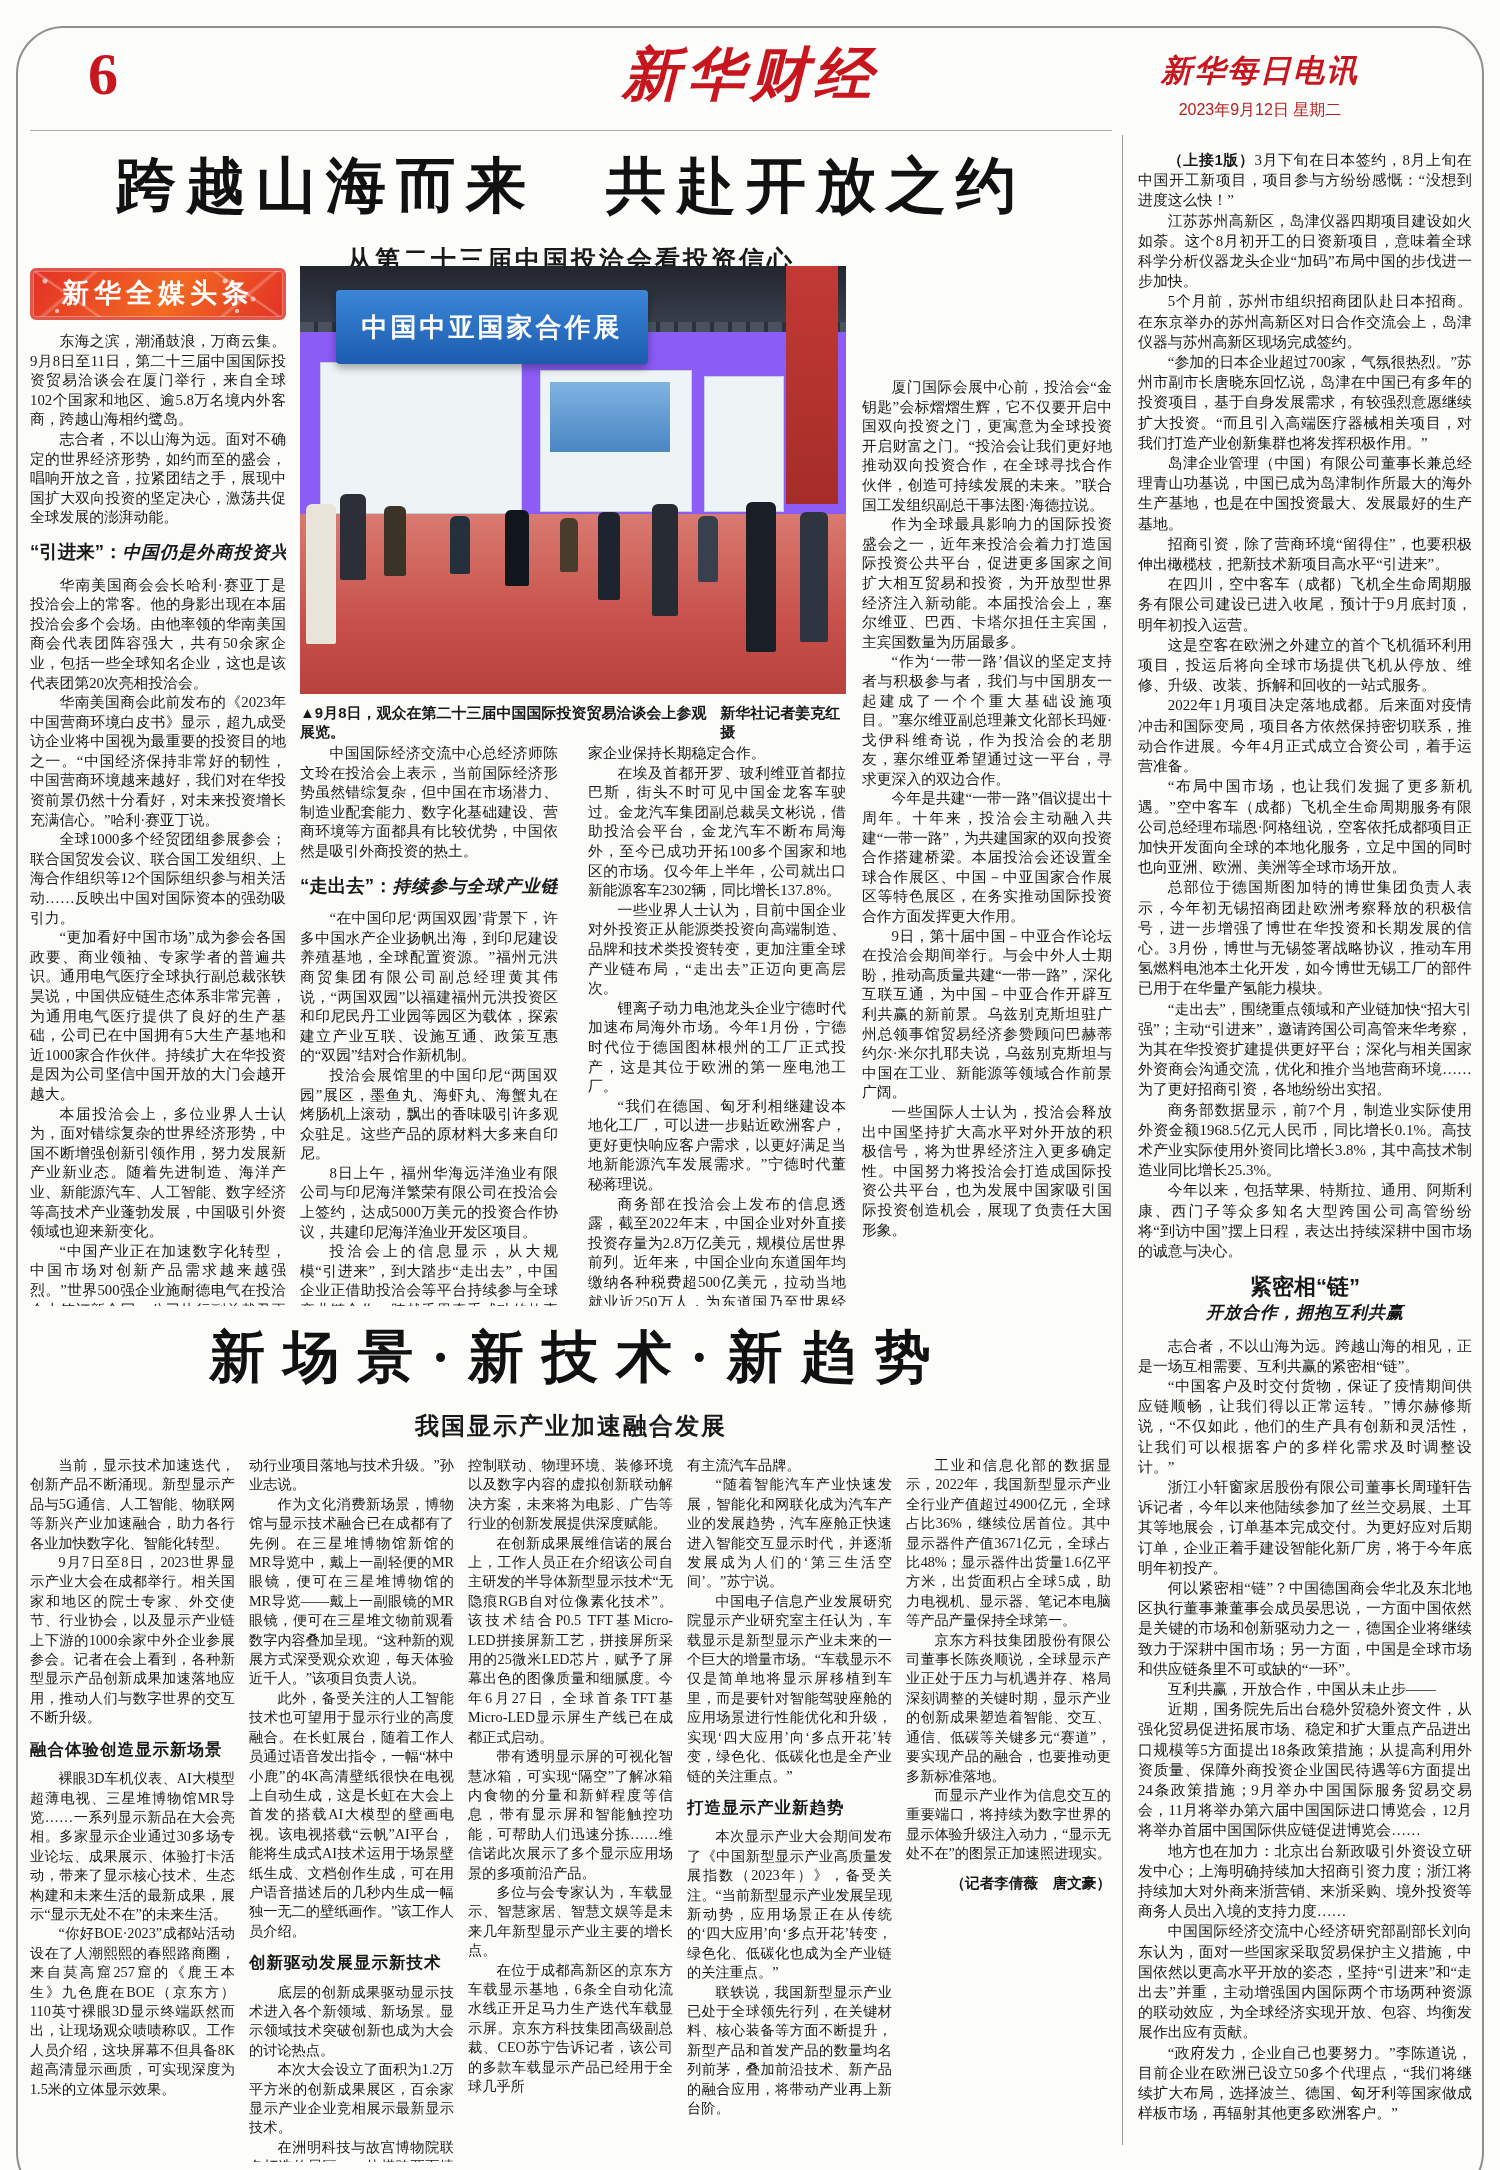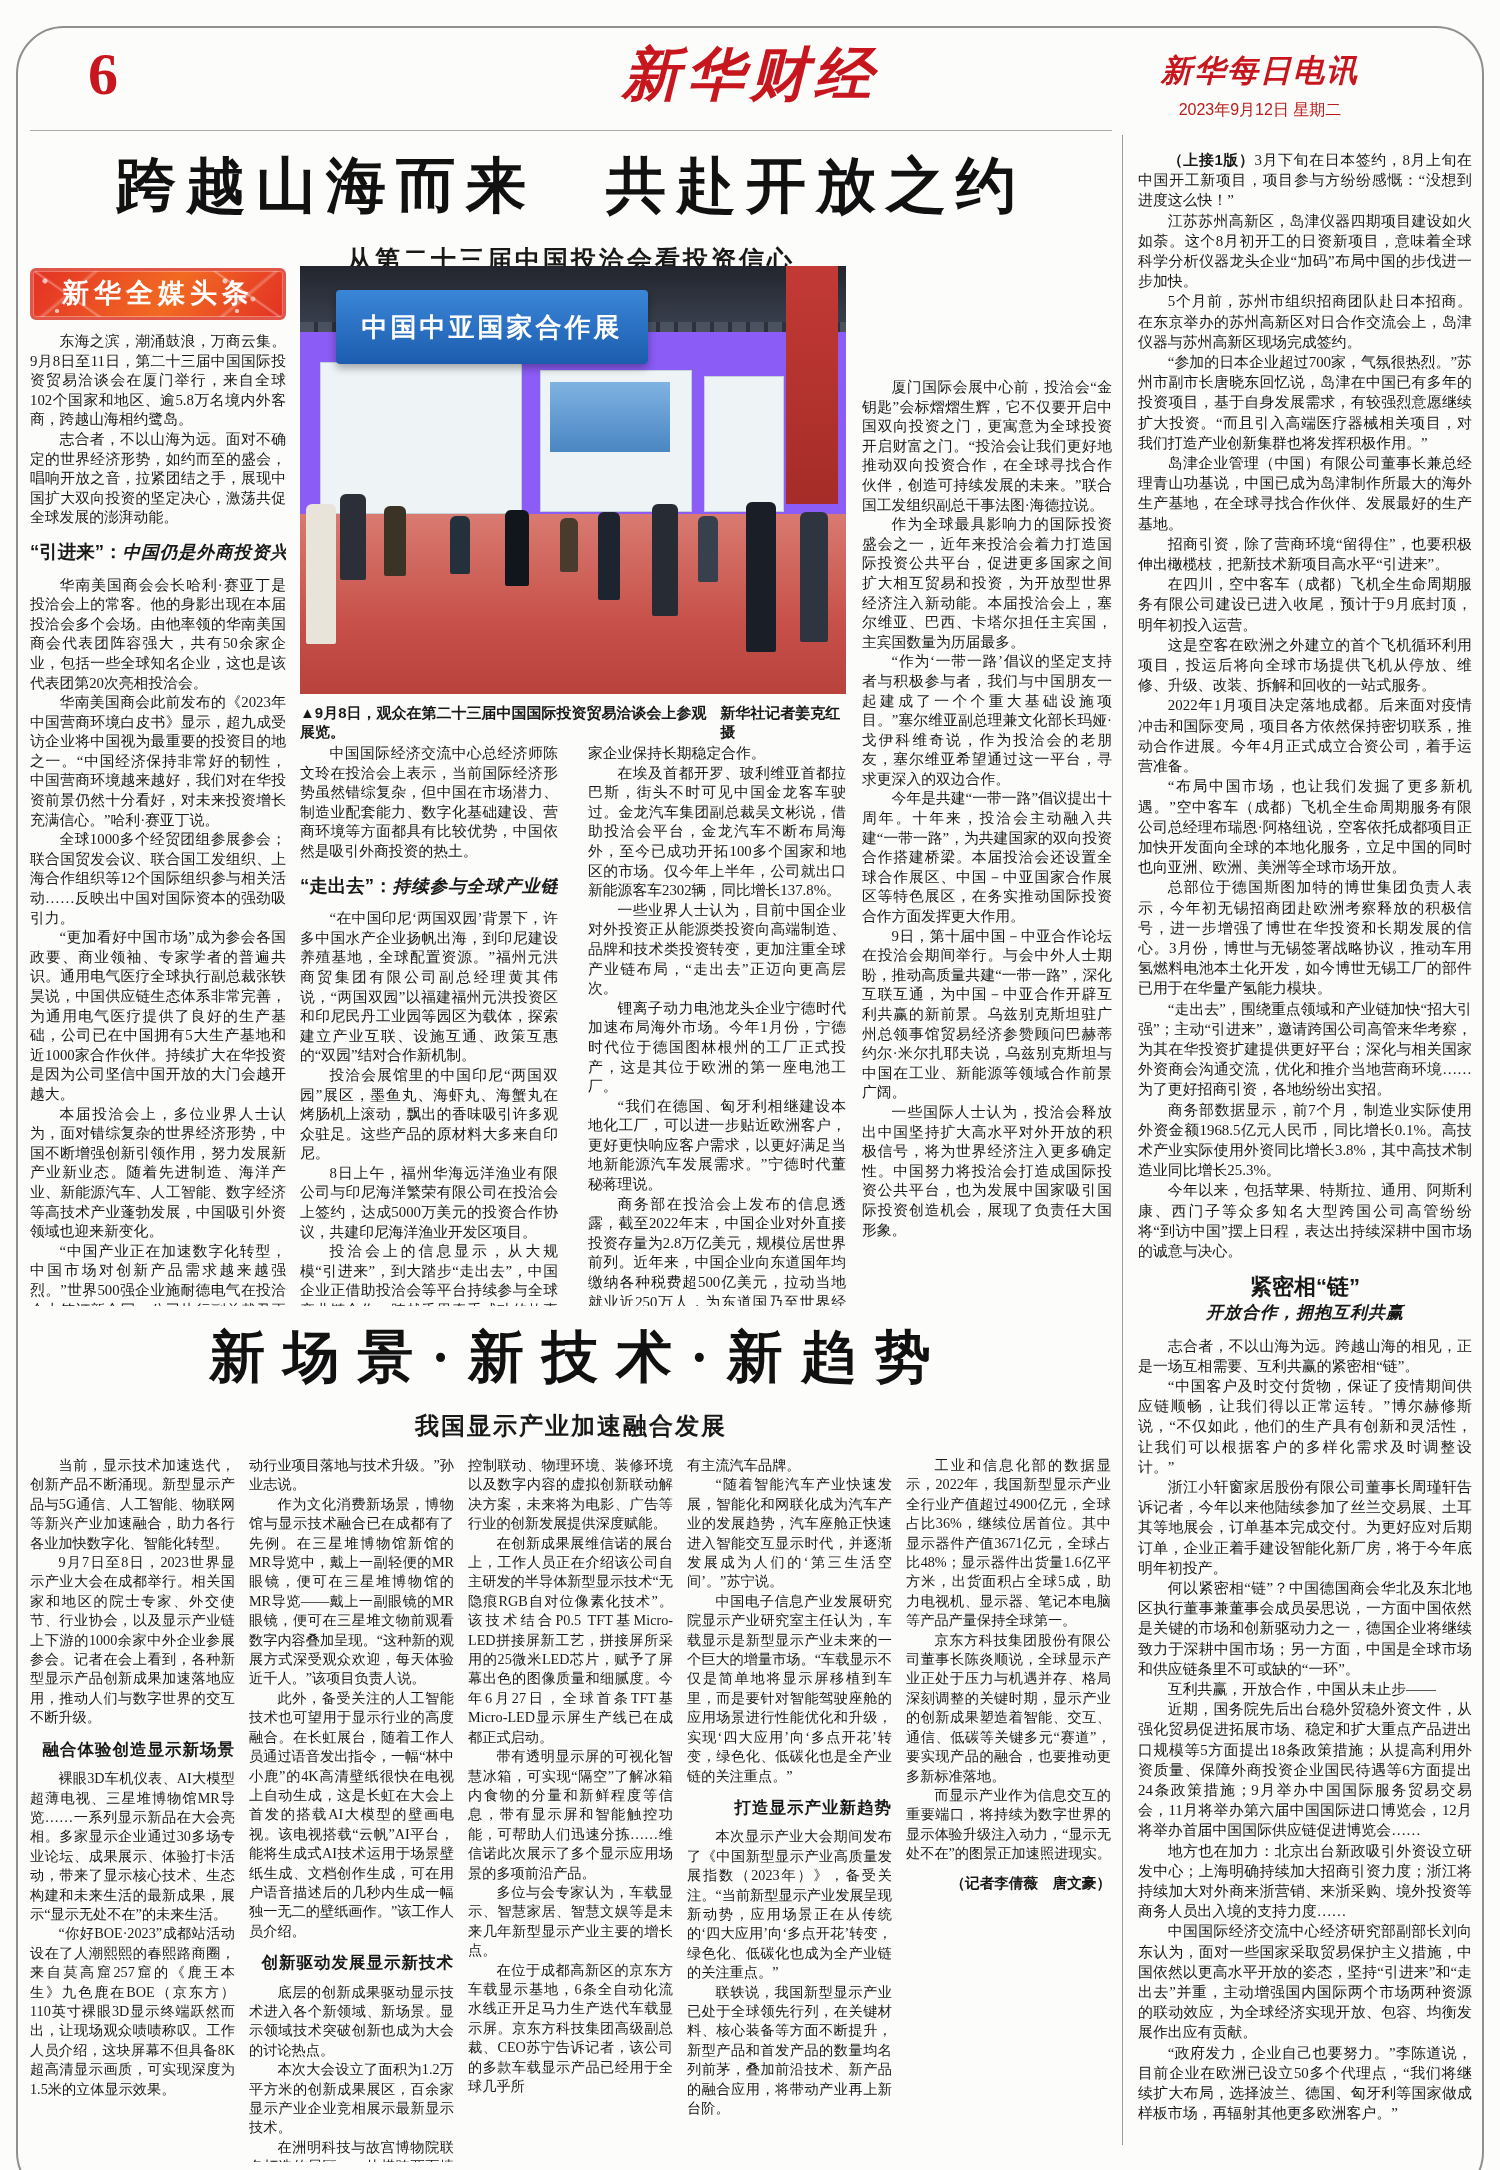--- a/index.html
+++ b/index.html
@@ -67,21 +67,21 @@
     font-family:"Liberation Sans",sans-serif;font-weight:700;font-size:15px;}
   .mid-cols{position:absolute;left:0;top:478px;width:546px;height:562px;}
   .midcol{position:absolute;top:0;width:258px;height:562px;font-size:14.8px;line-height:19.6px;
     text-align:justify;overflow:hidden;}
   
   .a2{position:absolute;left:30px;top:1316px;width:1082px;height:846px;overflow:hidden;}
   .a2-headline{text-align:center;font-size:56px;font-weight:900;letter-spacing:2px;color:#111;margin-top:4px;}
   .a2-sub{text-align:center;font-size:24px;margin-top:14px;letter-spacing:2px;font-weight:600;}
   .a2-cols{position:absolute;left:0;top:140px;width:1082px;height:706px;display:flex;gap:14px;}
   .a2col{width:205px;height:706px;font-size:14.2px;line-height:19.4px;text-align:justify;overflow:hidden;}
-  .subc{margin:12px 0 10px 0;text-align:right;font-family:"Liberation Sans",sans-serif;
+  .subc{margin:12px 0 10px 0;text-align:left;font-family:"Liberation Sans",sans-serif;
     font-weight:900;font-size:16.5px;letter-spacing:1px;}
   
   .a3{position:absolute;left:1138px;top:150px;width:334px;height:2000px;
     font-size:14.9px;line-height:20.2px;text-align:justify;overflow:hidden;}
   .ch{margin:16px 0 6px 0;text-align:center;font-family:"Liberation Sans",sans-serif;font-weight:900;font-size:22px;}
   .ck{margin:0 0 12px 0;text-align:center;font-style:italic;font-weight:700;font-size:17px;letter-spacing:1px;}
 </style>
 </head>
 <body>
 
@@ -217,21 +217,21 @@
         <div class="byline">（记者李倩薇　唐文豪）</div>
       </div>
   </div>
 </div>
 
 <div class="a3">
     <p class="para"><span class="lead-b">（上接1版）</span>3月下旬在日本签约，8月上旬在中国开工新项目，项目参与方纷纷感慨：“没想到进度这么快！”</p>
     <p class="para">江苏苏州高新区，岛津仪器四期项目建设如火如荼。这个8月初开工的日资新项目，意味着全球科学分析仪器龙头企业“加码”布局中国的步伐进一步加快。</p>
     <p class="para">5个月前，苏州市组织招商团队赴日本招商。在东京举办的苏州高新区对日合作交流会上，岛津仪器与苏州高新区现场完成签约。</p>
     <p class="para">“参加的日本企业超过700家，气氛很热烈。”苏州市副市长唐晓东回忆说，岛津在中国已有多年的投资项目，基于自身发展需求，有较强烈意愿继续扩大投资。“而且引入高端医疗器械相关项目，对我们打造产业创新集群也将发挥积极作用。”</p>
-    <p class="para">岛津企业管理（中国）有限公司董事长兼总经理青山功基说，中国已成为岛津制作所最大的海外生产基地，在全球寻找合作伙伴、发展最好的生产基地。</p>
+    <p class="para">岛津企业管理（中国）有限公司董事长兼总经理青山功基说，中国已成为岛津制作所最大的海外生产基地，也是在中国投资最大、发展最好的生产基地。</p>
     <p class="para">招商引资，除了营商环境“留得住”，也要积极伸出橄榄枝，把新技术新项目高水平“引进来”。</p>
     <p class="para">在四川，空中客车（成都）飞机全生命周期服务有限公司建设已进入收尾，预计于9月底封顶，明年初投入运营。</p>
     <p class="para">这是空客在欧洲之外建立的首个飞机循环利用项目，投运后将向全球市场提供飞机从停放、维修、升级、改装、拆解和回收的一站式服务。</p>
     <p class="para">2022年1月项目决定落地成都。后来面对疫情冲击和国际变局，项目各方依然保持密切联系，推动合作进展。今年4月正式成立合资公司，着手运营准备。</p>
     <p class="para">“布局中国市场，也让我们发掘了更多新机遇。”空中客车（成都）飞机全生命周期服务有限公司总经理布瑞恩·阿格纽说，空客依托成都项目正加快开发面向全球的本地化服务，立足中国的同时也向亚洲、欧洲、美洲等全球市场开放。</p>
     <p class="para">总部位于德国斯图加特的博世集团负责人表示，今年初无锡招商团赴欧洲考察释放的积极信号，进一步增强了博世在华投资和长期发展的信心。3月份，博世与无锡签署战略协议，推动车用氢燃料电池本土化开发，如今博世无锡工厂的部件已用于在华量产氢能力模块。</p>
     <p class="para">“走出去”，围绕重点领域和产业链加快“招大引强”；主动“引进来”，邀请跨国公司高管来华考察，为其在华投资扩建提供更好平台；深化与相关国家外资商会沟通交流，优化和推介当地营商环境……为了更好招商引资，各地纷纷出实招。</p>
     <p class="para">商务部数据显示，前7个月，制造业实际使用外资金额1968.5亿元人民币，同比增长0.1%。高技术产业实际使用外资同比增长3.8%，其中高技术制造业同比增长25.3%。</p>
     <p class="para">今年以来，包括苹果、特斯拉、通用、阿斯利康、西门子等众多知名大型跨国公司高管纷纷将“到访中国”摆上日程，表达出持续深耕中国市场的诚意与决心。</p>
     <div class="ch">紧密相“链”</div>

